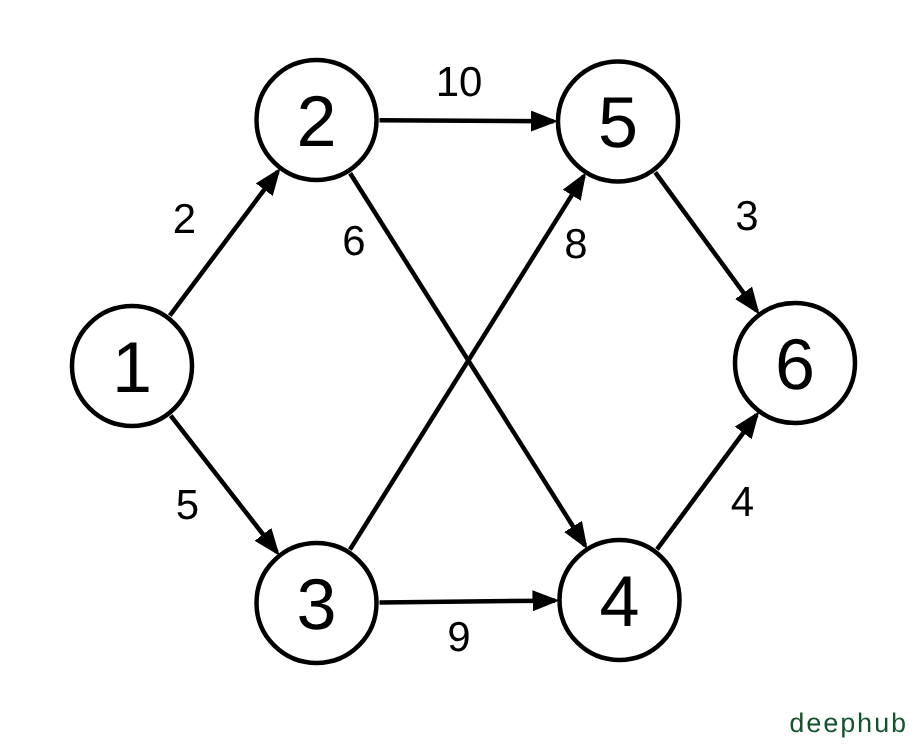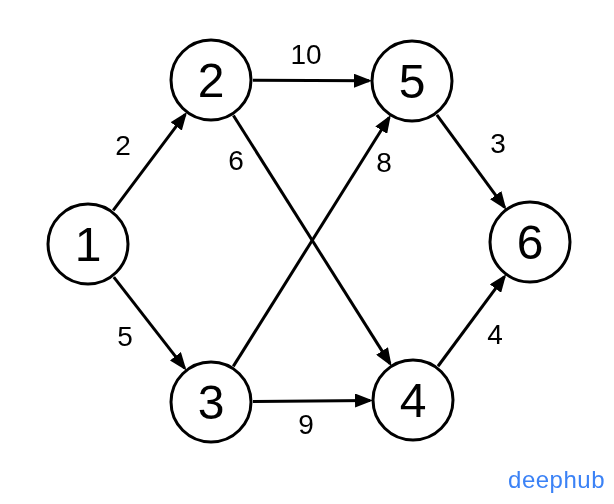--- a/index.html
+++ b/index.html
@@ -39,23 +39,23 @@
   .edge-weight {
     fill: #000000;
     font-family: "Liberation Sans", sans-serif;
     font-size: 28px;
     text-anchor: middle;
   }
   .watermark {
     position: absolute;
     right: 9px;
     bottom: 10px;
-    font-family: Liberation Sans, sans-serif;
-    font-size: 24px;
-    color: #3b82f6;
+    font-family: Liberation Mono, monospace;
+    font-size: 18px;
+    color: #14532d;
     text-shadow: 1px 1px 0 #ffffff;
     letter-spacing: 0.5px;
     user-select: none;
   }
 </style>
 </head>
 <body>
 
 <div class="canvas">
   <svg class="graph" width="614" height="504" viewBox="0 0 614 504">

